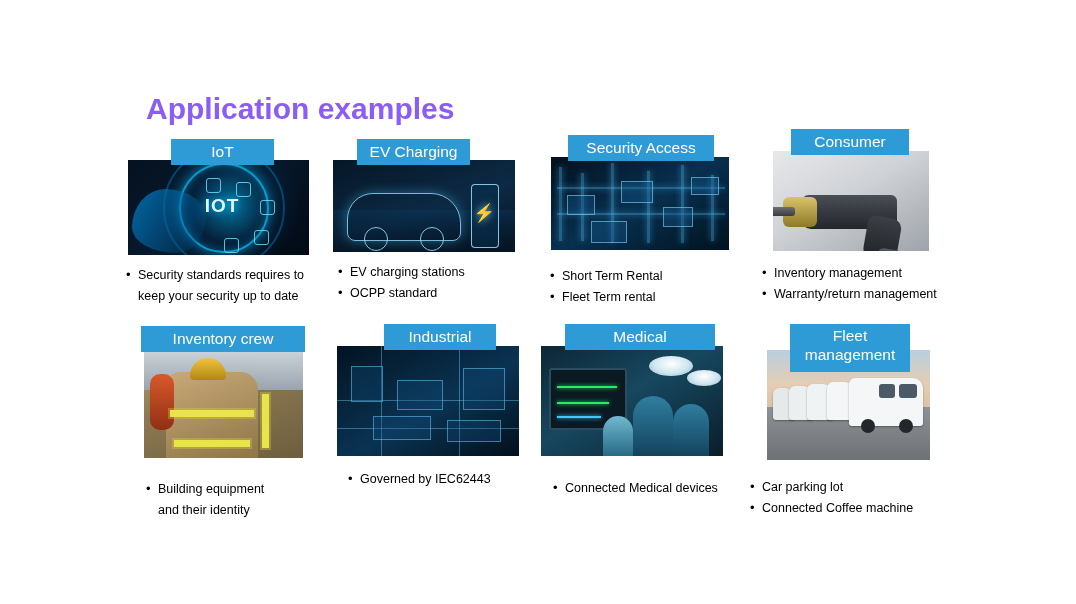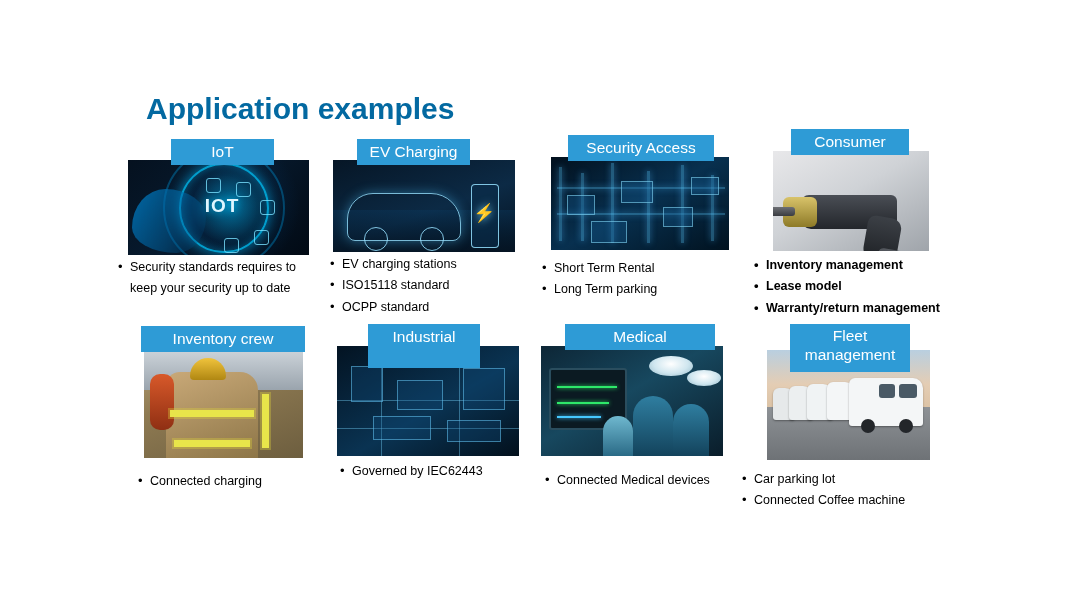--- a/index.html
+++ b/index.html
@@ -20,21 +20,21 @@
     width: 1076px;
     height: 604px;
     background: #ffffff;
   }
   #slide-title {
     position: absolute;
     left: 146px;
     top: 92px;
     font-size: 30px;
     font-weight: bold;
-    color: #0369a1;
+    color: #8b5cf6;
     letter-spacing: 0px;
     white-space: nowrap;
   }
   .card {
     position: absolute;
   }
   .card-label {
     position: absolute;
     background: #2E9BD6;
     color: #ffffff;
@@ -61,21 +61,21 @@
     width: 100%;
     height: 100%;
   }
   .bullets {
     position: absolute;
     font-size: 12.5px;
     color: #000000;
     line-height: 1.55;
   }
   .bullets ul {
-    margin: 0;
+    margin: 8px;
     padding: 0;
     list-style: none;
   }
   .bullets li {
     position: relative;
     padding-left: 14px;
     margin: 0 0 2px 0;
   }
   .bullets li:before {
     content: "\2022";
@@ -371,21 +371,20 @@
           <div class="ev-wheel" style="right:16px;"></div>
         </div>
         <div class="ev-post">
             <div class="ev-bolt">⚡</div>
           </div>
       </div>
     </div>
     <div class="bullets" style="left:328px; top:255px; width:210px;">
       <ul>
         <li>EV charging stations</li>
-        <li>ISO15118 standard</li>
         <li>OCPP standard</li>
       </ul>
     </div>
   </div>
 
   <div class="card">
     <div class="card-label" style="left:568px; top:135px; width:146px; height:26px;">Security Access</div>
     <div class="card-photo bld-bg" style="left:551px; top:157px; width:178px; height:93px;">
       <div class="inner">
         <div class="bld-bar" style="left:8px; top:10px; width:3px; height:74px;"></div>
@@ -399,67 +398,67 @@
         <div class="bld-panel" style="left:16px; top:38px; width:26px; height:18px;"></div>
         <div class="bld-panel" style="left:70px; top:24px; width:30px; height:20px;"></div>
         <div class="bld-panel" style="left:112px; top:50px; width:28px; height:18px;"></div>
         <div class="bld-panel" style="left:40px; top:64px; width:34px; height:20px;"></div>
         <div class="bld-panel" style="left:140px; top:20px; width:26px; height:16px;"></div>
       </div>
     </div>
     <div class="bullets" style="left:540px; top:259px; width:230px;">
       <ul>
         <li>Short Term Rental</li>
-        <li>Long Term parking</li>
+        <li>Fleet Term rental</li>
       </ul>
     </div>
   </div>
 
   <div class="card">
     <div class="card-label" style="left:791px; top:129px; width:118px; height:26px;">Consumer</div>
     <div class="card-photo cons-bg" style="left:773px; top:151px; width:156px; height:100px;">
       <div class="inner">
         <div class="drill-body"></div>
         <div class="drill-chuck"></div>
         <div class="drill-bit"></div>
         <div class="drill-grip"></div>
         <div class="drill-batt"></div>
       </div>
     </div>
-    <div class="bullets" style="left:752px; top:256px; width:220px;font-weight:bold;">
+    <div class="bullets" style="left:752px; top:256px; width:220px;">
       <ul>
         <li>Inventory management</li>
-        <li>Lease model</li>
         <li>Warranty/return management</li>
       </ul>
     </div>
   </div>
 
   <div class="card">
     <div class="card-label" style="left:141px; top:326px; width:164px; height:26px;">Inventory crew</div>
     <div class="card-photo crew-bg" style="left:144px; top:348px; width:159px; height:110px;">
       <div class="inner">
         <div class="crew-sky"></div>
         <div class="crew-suit"></div>
         <div class="crew-helmet"></div>
         <div class="crew-tank"></div>
         <div class="crew-stripe" style="left:26px; top:62px; width:84px; height:7px;"></div>
         <div class="crew-stripe" style="left:30px; top:92px; width:76px; height:7px;"></div>
         <div class="crew-stripe" style="left:118px; top:46px; width:7px; height:54px;"></div>
       </div>
     </div>
     <div class="bullets" style="left:136px; top:472px; width:220px;">
       <ul>
-        <li>Connected charging</li>
-      </ul>
-    </div>
-  </div>
-
-  <div class="card">
-    <div class="card-label" style="left:368px; top:324px; width:112px; height:44px;">Industrial</div>
+        <li>Building equipment</li>
+        <li class="nobullet">and their identity</li>
+      </ul>
+    </div>
+  </div>
+
+  <div class="card">
+    <div class="card-label" style="left:384px; top:324px; width:112px; height:26px;">Industrial</div>
     <div class="card-photo ind-bg" style="left:337px; top:346px; width:182px; height:110px;">
       <div class="inner">
         <div class="ind-line" style="left:0; top:54px; width:182px; height:1px;"></div>
         <div class="ind-line" style="left:0; top:82px; width:182px; height:1px;"></div>
         <div class="ind-line" style="left:44px; top:0; width:1px; height:110px;"></div>
         <div class="ind-line" style="left:122px; top:0; width:1px; height:110px;"></div>
         <div class="ind-glow" style="left:14px; top:20px; width:30px; height:34px;"></div>
         <div class="ind-glow" style="left:60px; top:34px; width:44px; height:28px;"></div>
         <div class="ind-glow" style="left:126px; top:22px; width:40px; height:40px;"></div>
         <div class="ind-glow" style="left:36px; top:70px; width:56px; height:22px;"></div>

